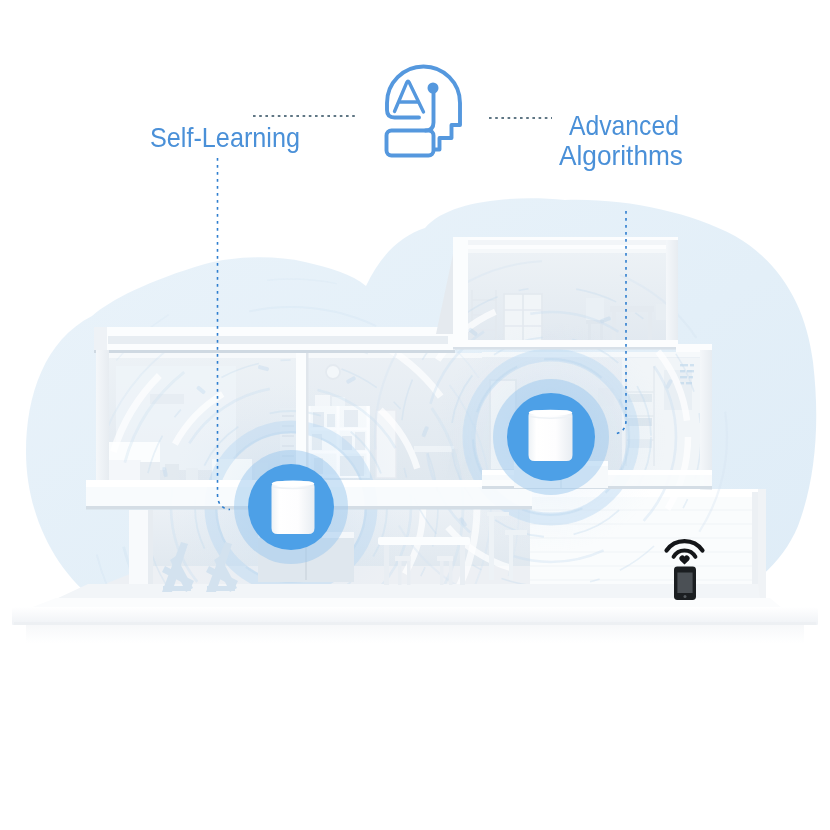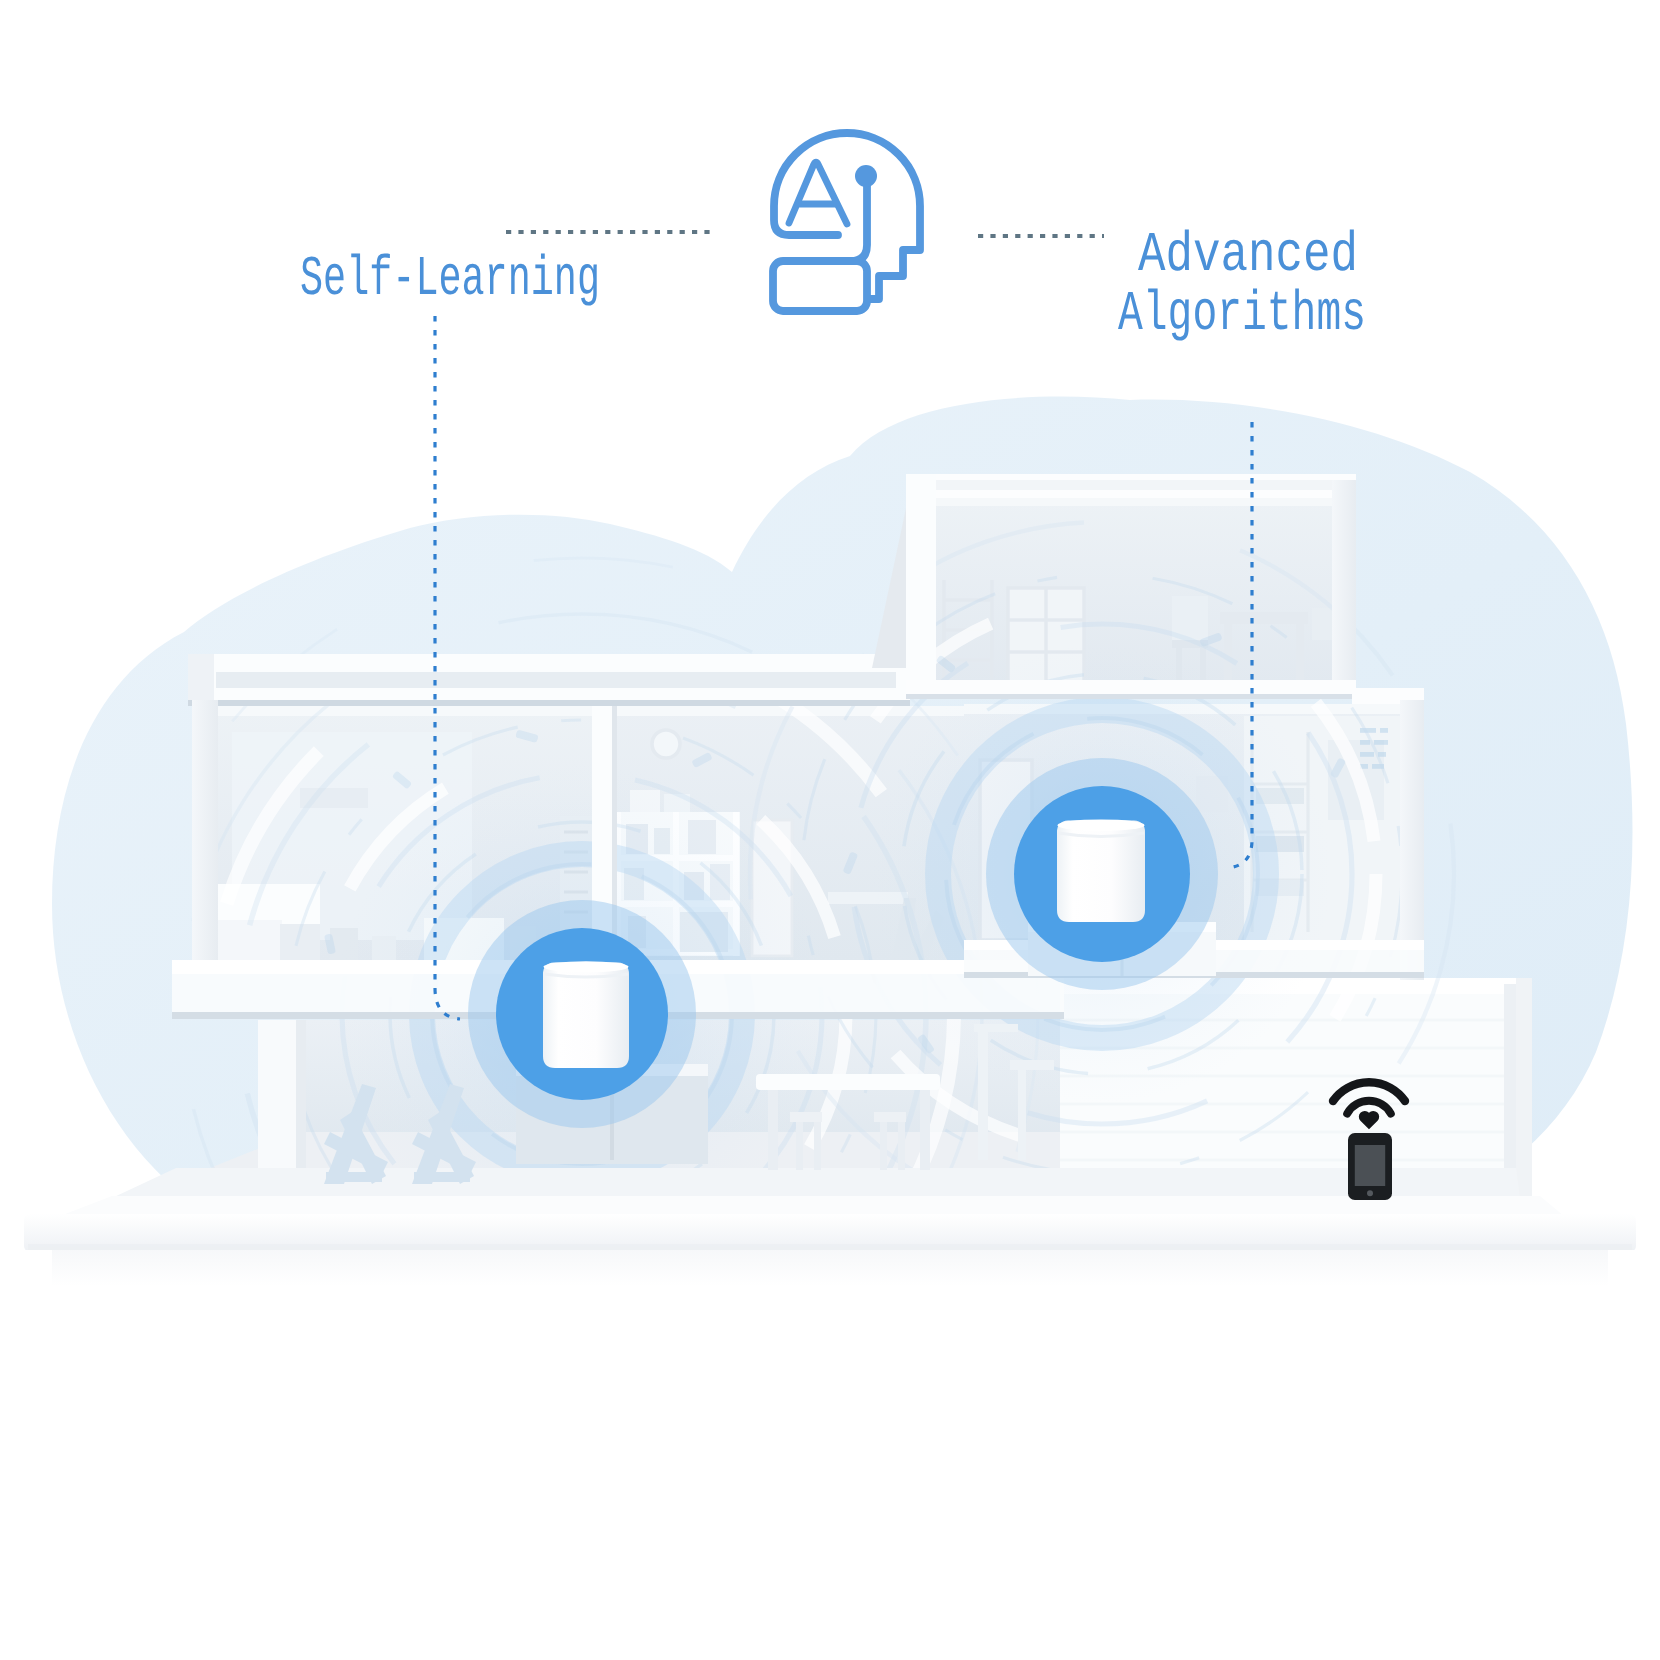--- a/index.html
+++ b/index.html
@@ -1,17 +1,17 @@
 <!DOCTYPE html>
 <html><head>
 <meta charset="utf-8">
 <style>
 html,body{margin:0;padding:0;background:#ffffff;}
 #stage{position:relative;width:830px;height:782px;overflow:hidden;background:#ffffff;
-  font-family:Liberation Mono, monospace;border-radius:13px;}
+  font-family:Liberation Sans, sans-serif;border-radius:13px;}
 svg{display:block}
 </style>
 </head>
 <body>
 <div id="stage">
 <svg width="830" height="830" viewBox="0 0 830 830">
 <defs>
   <linearGradient id="cloudG" x1="0" y1="0" x2="1" y2="1">
     <stop offset="0" stop-color="#eaf3fa"></stop>
     <stop offset="0.55" stop-color="#e3eff8"></stop>

